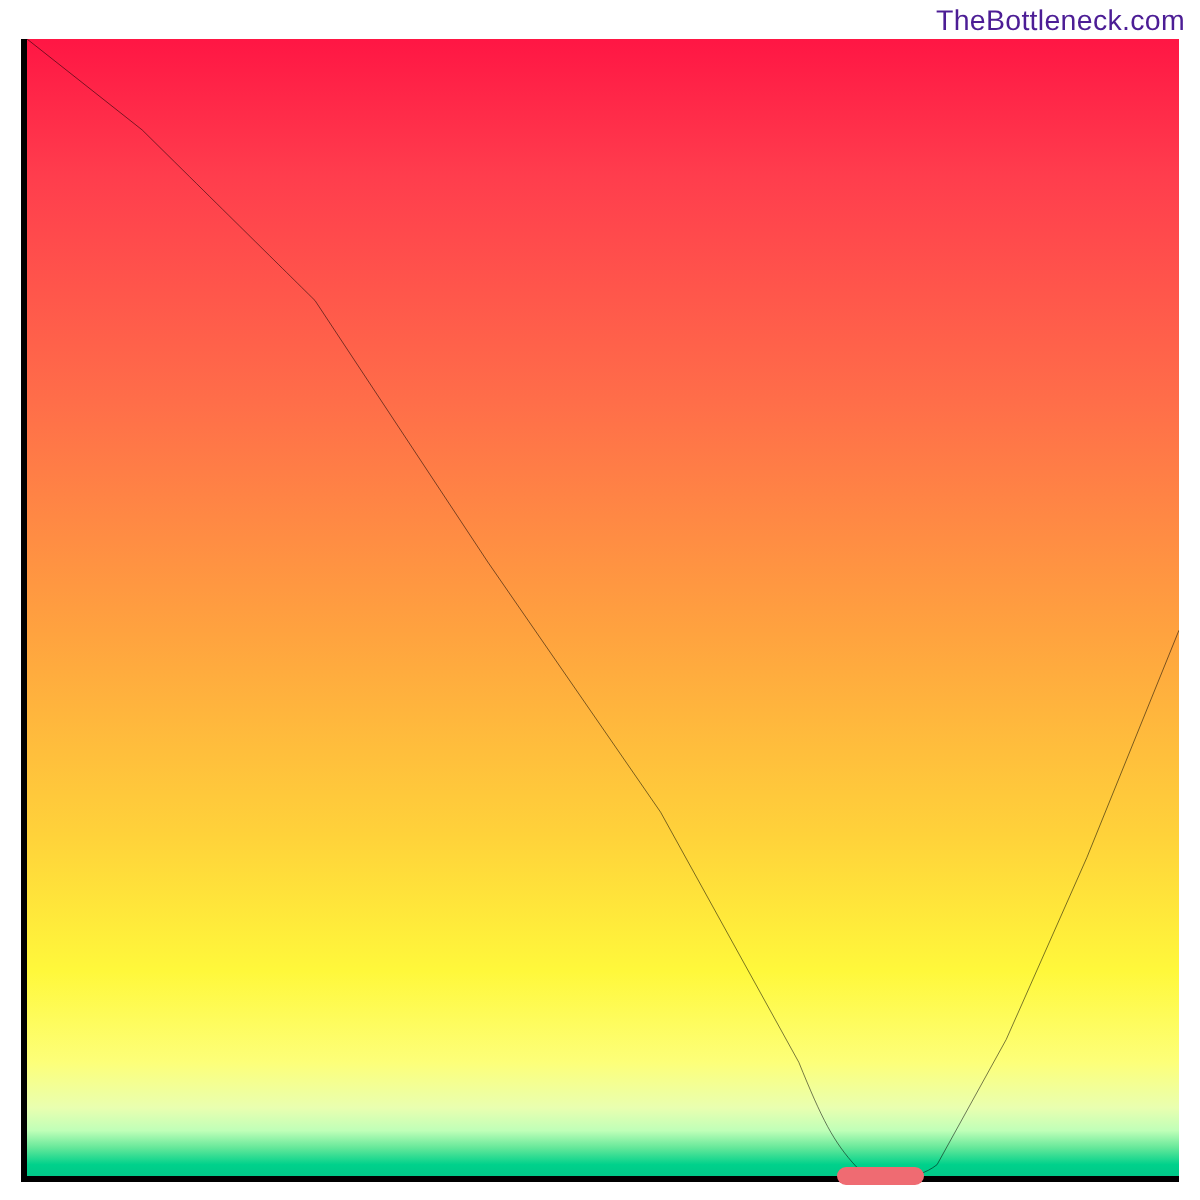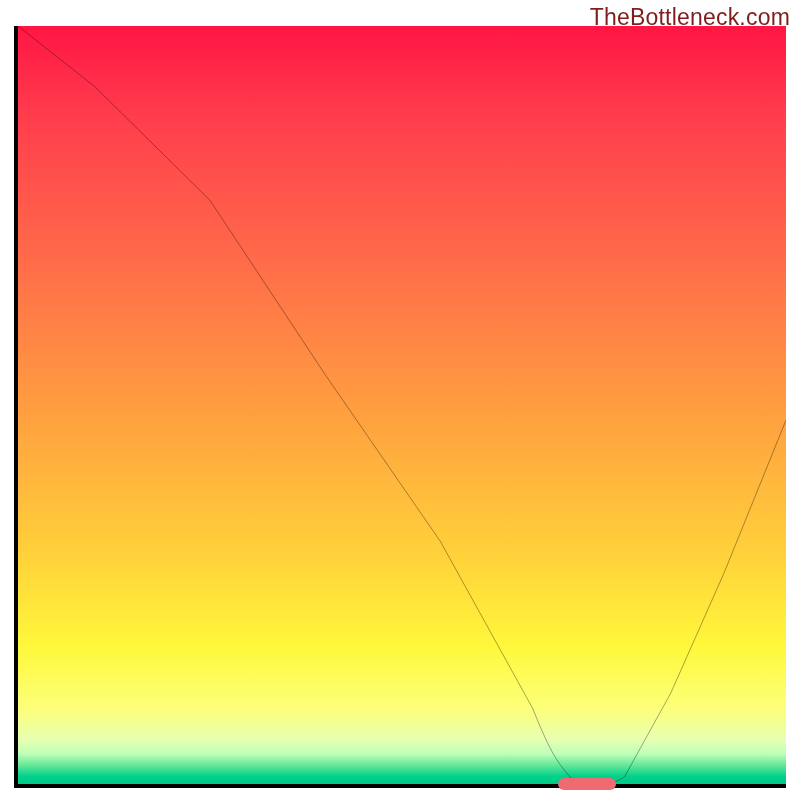--- a/index.html
+++ b/index.html
@@ -8,22 +8,22 @@
     width: 800px;
     height: 800px;
     background: #ffffff;
     position: relative;
     font-family: Arial, Helvetica, sans-serif;
   }
   .watermark {
     position: absolute;
     top: 4px;
     right: 10px;
-    color: #7f1d1d;
-    font-size: 23px;
+    color: #4c1d95;
+    font-size: 19px;
     font-weight: 500;
     letter-spacing: 0.2px;
   }
   .plot-frame {
     position: absolute;
     left: 14px;
     top: 26px;
     width: 772px;
     height: 762px;
     border-left: 4px solid #000000;

